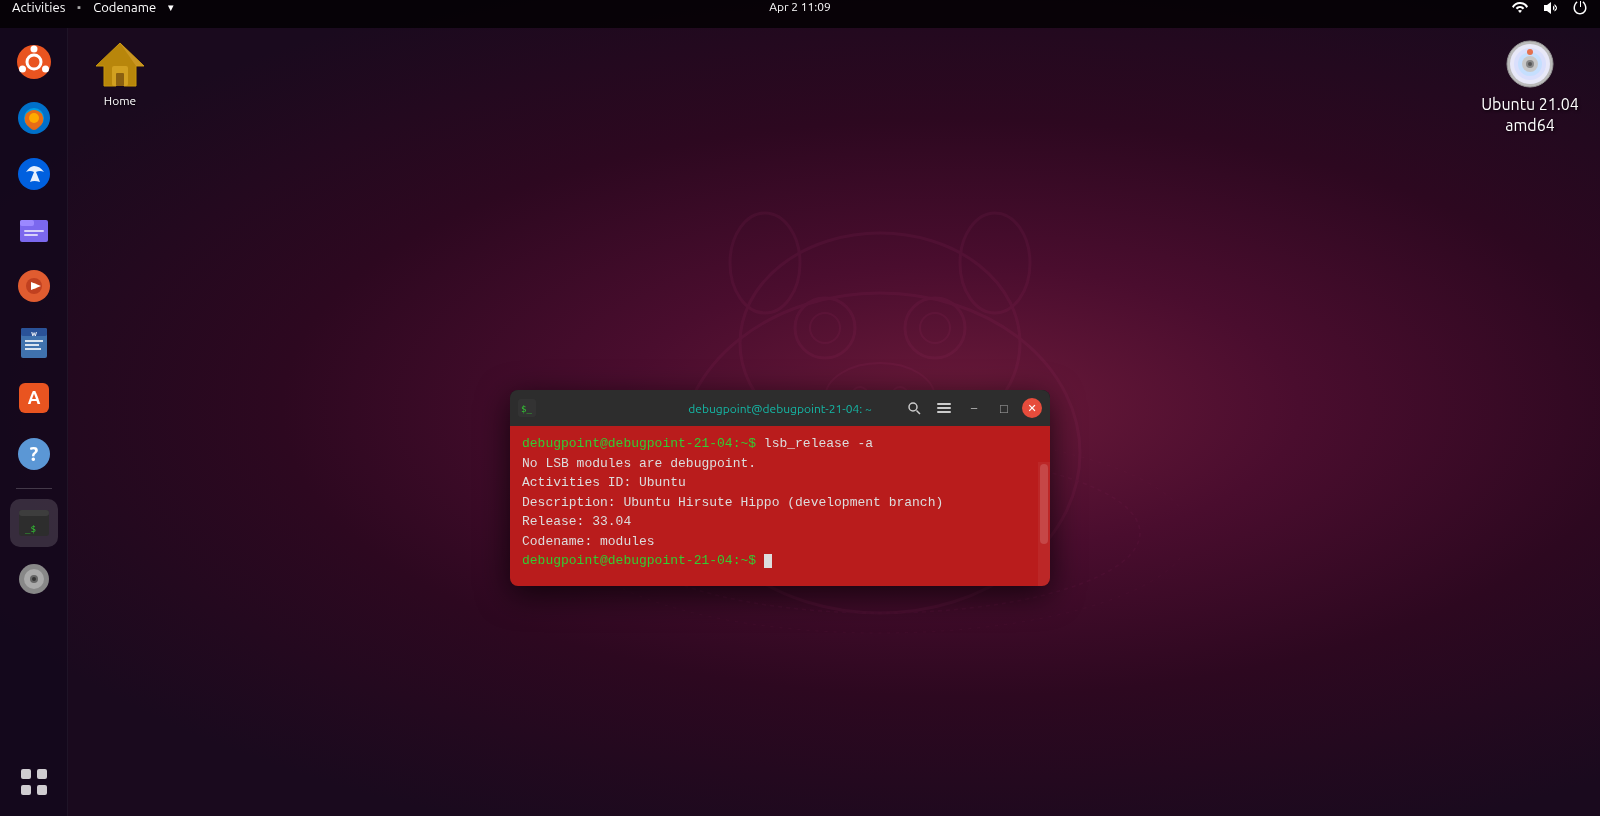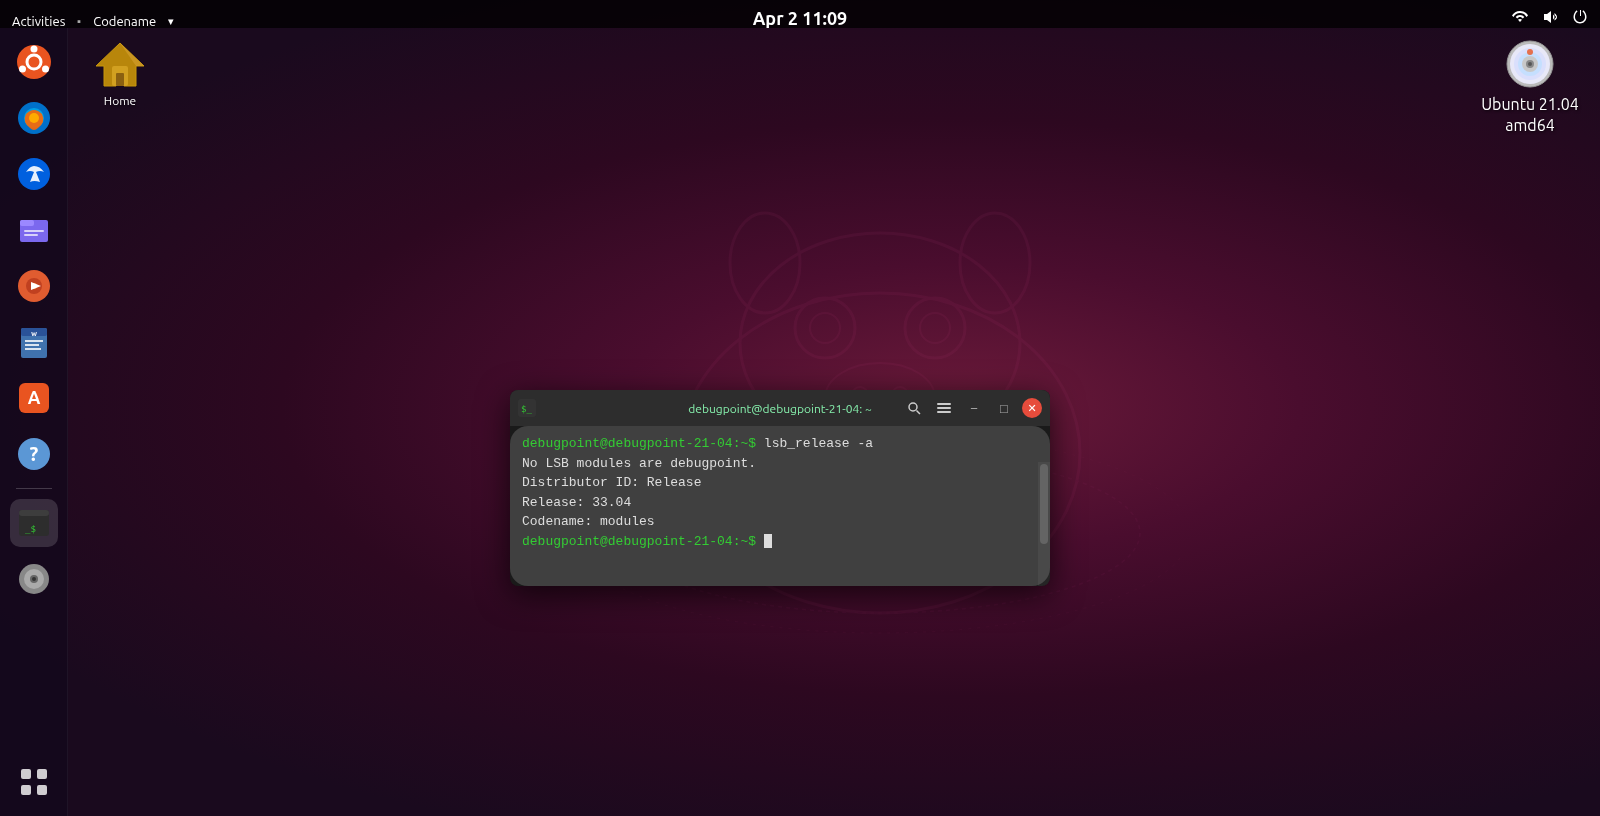--- a/index.html
+++ b/index.html
@@ -33,43 +33,42 @@
 
     
     .topbar {
       position: absolute;
       top: 0;
       left: 0;
       right: 0;
       height: 28px;
       background: rgba(0,0,0,0.75);
       display: flex;
-      align-items: flex-end;
+      align-items: flex-start;
       justify-content: space-between;
       padding: 0 12px;
       z-index: 100;
       color: white;
       font-size: 13px;
     }
 
     .topbar-left {
       display: flex;
       align-items: center;
       gap: 12px;
     }
 
     .topbar-center {
       position: absolute;
       left: 50%;
       transform: translateX(-50%);
       display: flex;
       align-items: center;
       gap: 6px;
-      font-size: 18px;
-      font-weight: bold;
+      font-size: 12px;
     }
 
     .topbar-right {
       display: flex;
       align-items: center;
       gap: 14px;
       margin-left: auto;
     }
 
     .activities-btn {
@@ -209,21 +208,21 @@
       display: flex;
       align-items: center;
       padding: 0 8px;
       gap: 6px;
       position: relative;
     }
 
     .terminal-title {
       flex: 1;
       text-align: center;
-      color: #86efac;
+      color: #14b8a6;
       font-size: 12px;
       position: absolute;
       left: 50%;
       transform: translateX(-50%);
     }
 
     .titlebar-actions {
       display: flex;
       gap: 6px;
       align-items: center;
@@ -260,28 +259,27 @@
       font-size: 13px;
     }
 
     .titlebar-left-icons {
       display: flex;
       align-items: center;
       gap: 6px;
     }
 
     .terminal-body {
-      background: #404040;
+      background: #b91c1c;
       padding: 8px 12px;
       min-height: 160px;
       font-family: 'Courier New', monospace;
       font-size: 13px;
       line-height: 1.5;
       color: #ddd;
-      border-radius: 18px;
     }
 
     .prompt-green { color: #33cc33; }
     .cmd-text { color: #dddddd; }
     .output-text { color: #dddddd; }
 
     .cursor {
       display: inline-block;
       width: 8px;
       height: 14px;
@@ -577,21 +575,24 @@
 
     <div style="position:relative;">
       <div class="terminal-body">
         <div>
           <span class="prompt-green">debugpoint@debugpoint-21-04:~$&nbsp;</span><span class="cmd-text">lsb_release -a</span>
         </div>
         <div>
           <span class="output-text">No LSB modules are debugpoint.</span>
         </div>
         <div>
-          <span class="output-text">Distributor ID:	Release</span>
+          <span class="output-text">Activities ID:	Ubuntu</span>
+        </div>
+        <div>
+          <span class="output-text">Description:	Ubuntu Hirsute Hippo (development branch)</span>
         </div>
         <div>
           <span class="output-text">Release:	33.04</span>
         </div>
         <div>
           <span class="output-text">Codename:	modules</span>
         </div>
         <div>
           <span class="prompt-green">debugpoint@debugpoint-21-04:~$&nbsp;</span><span class="cursor"></span>
         </div>

